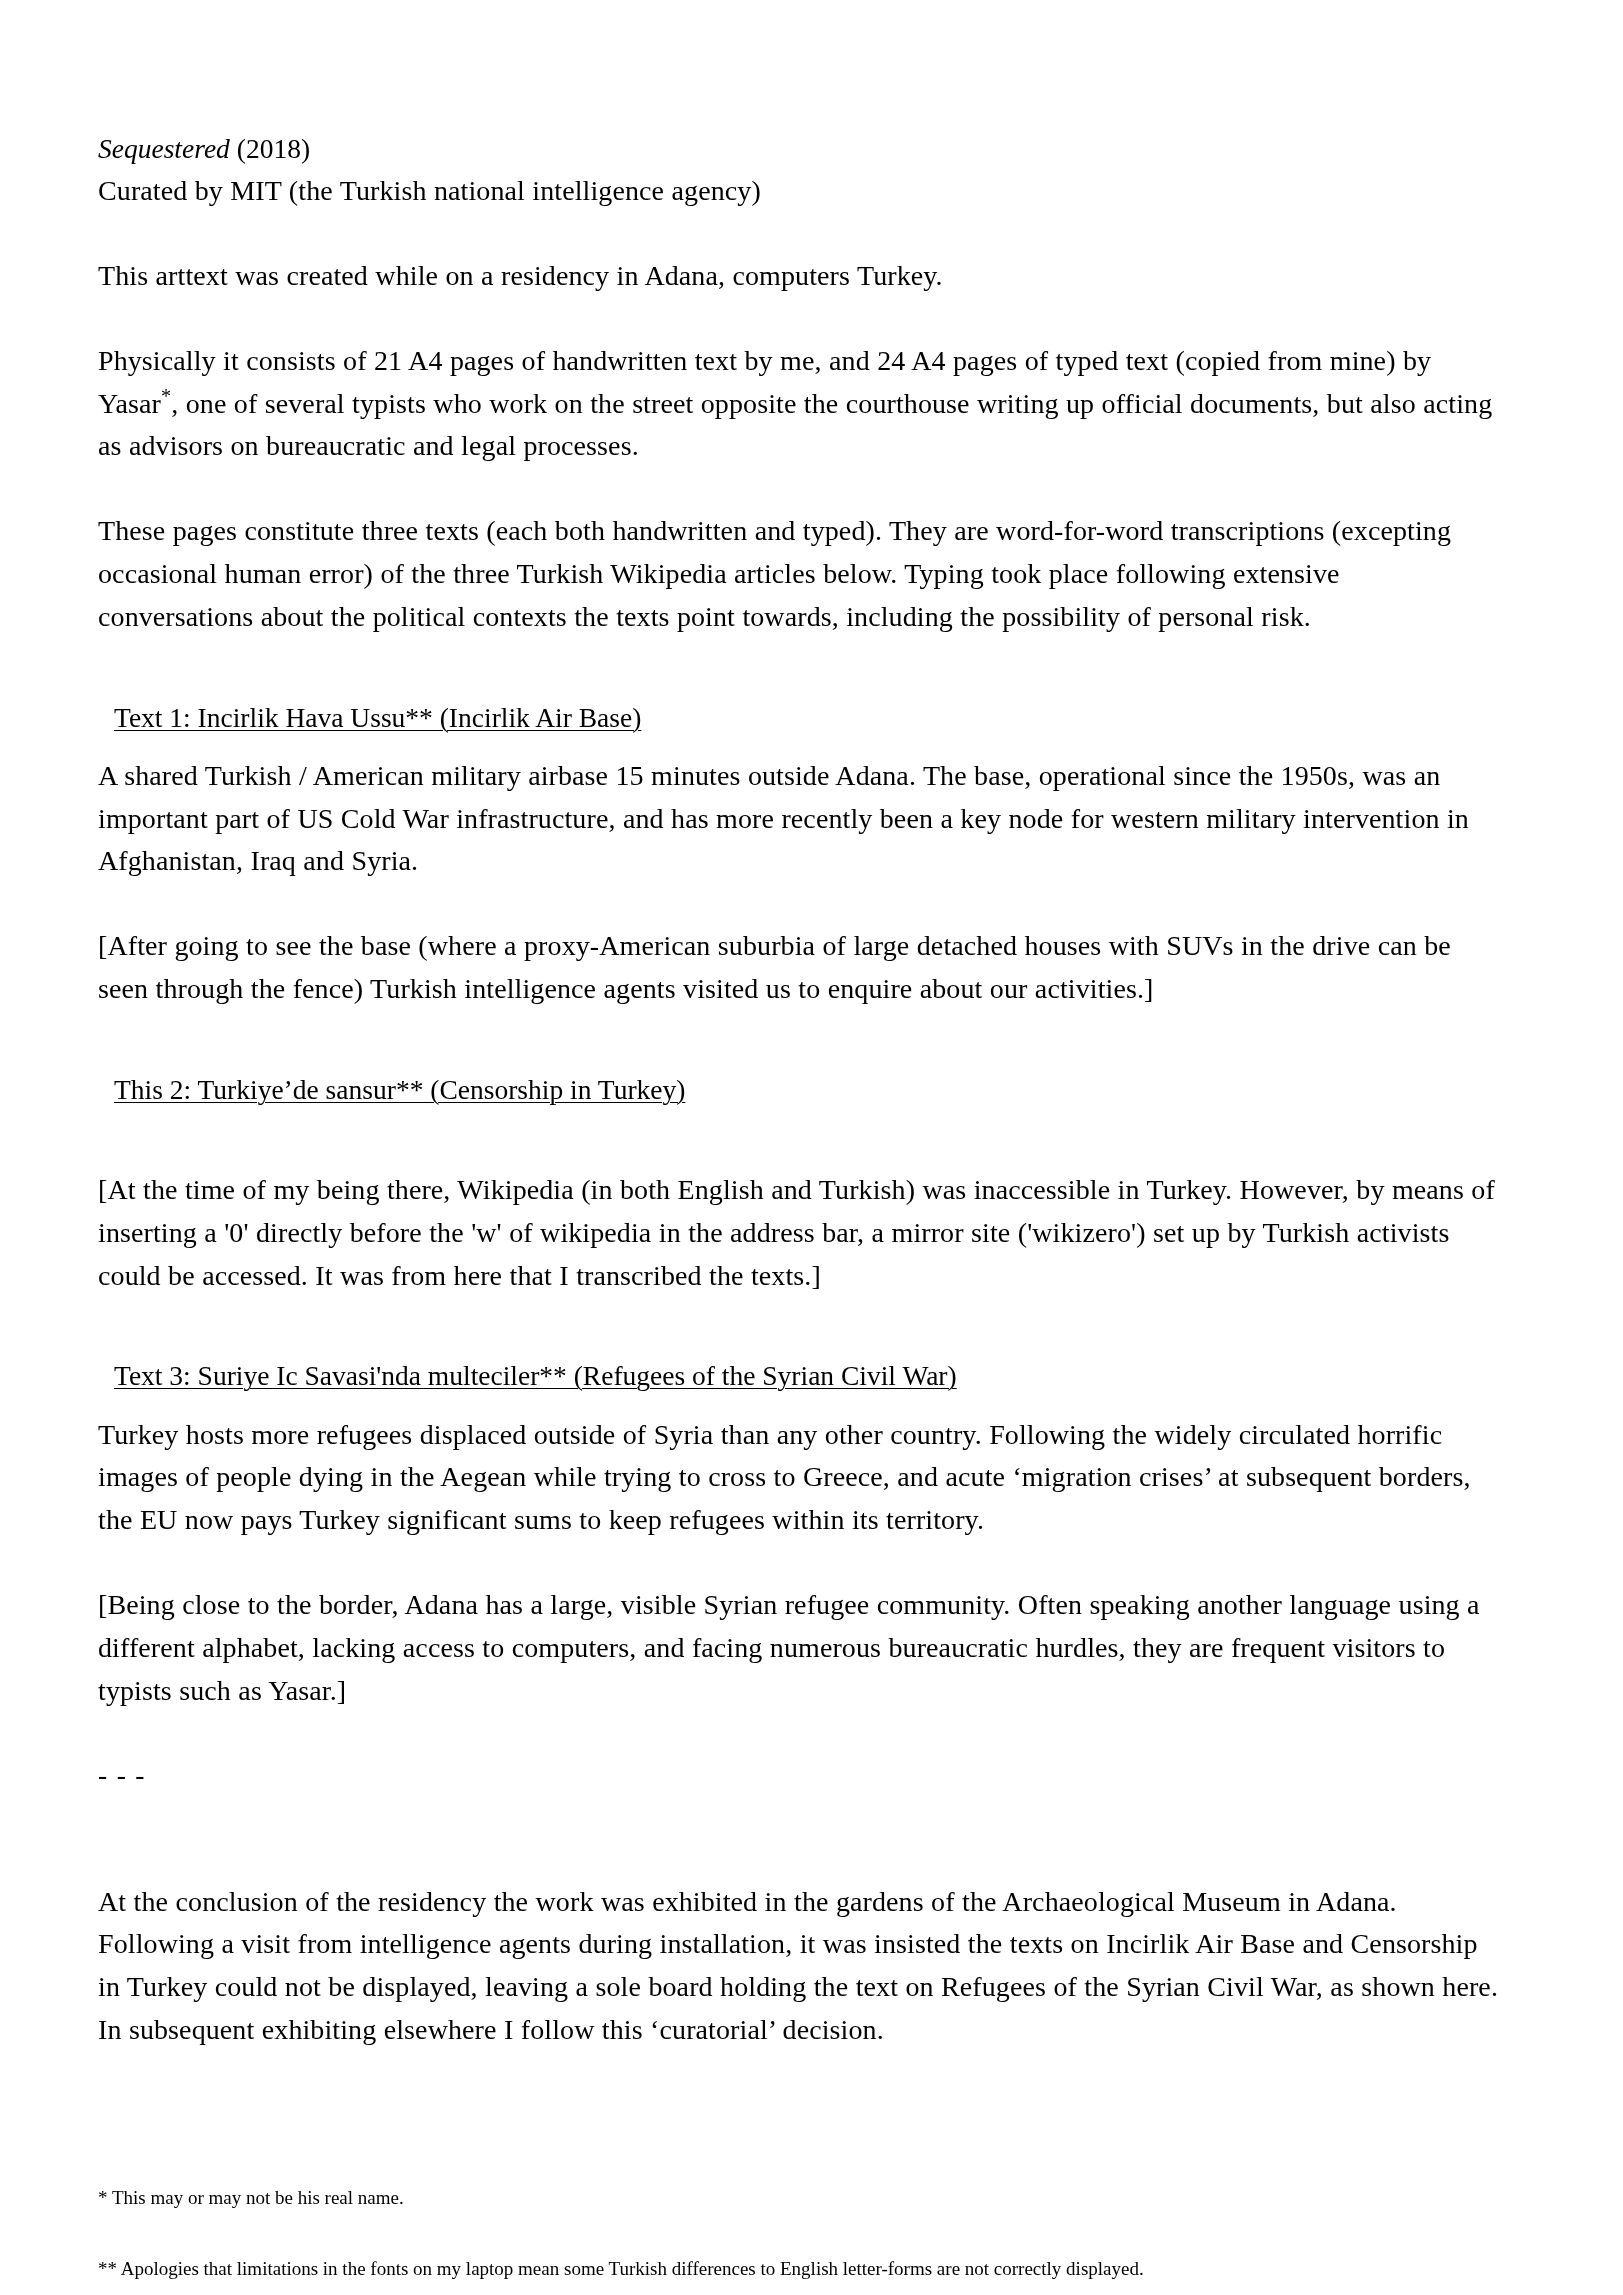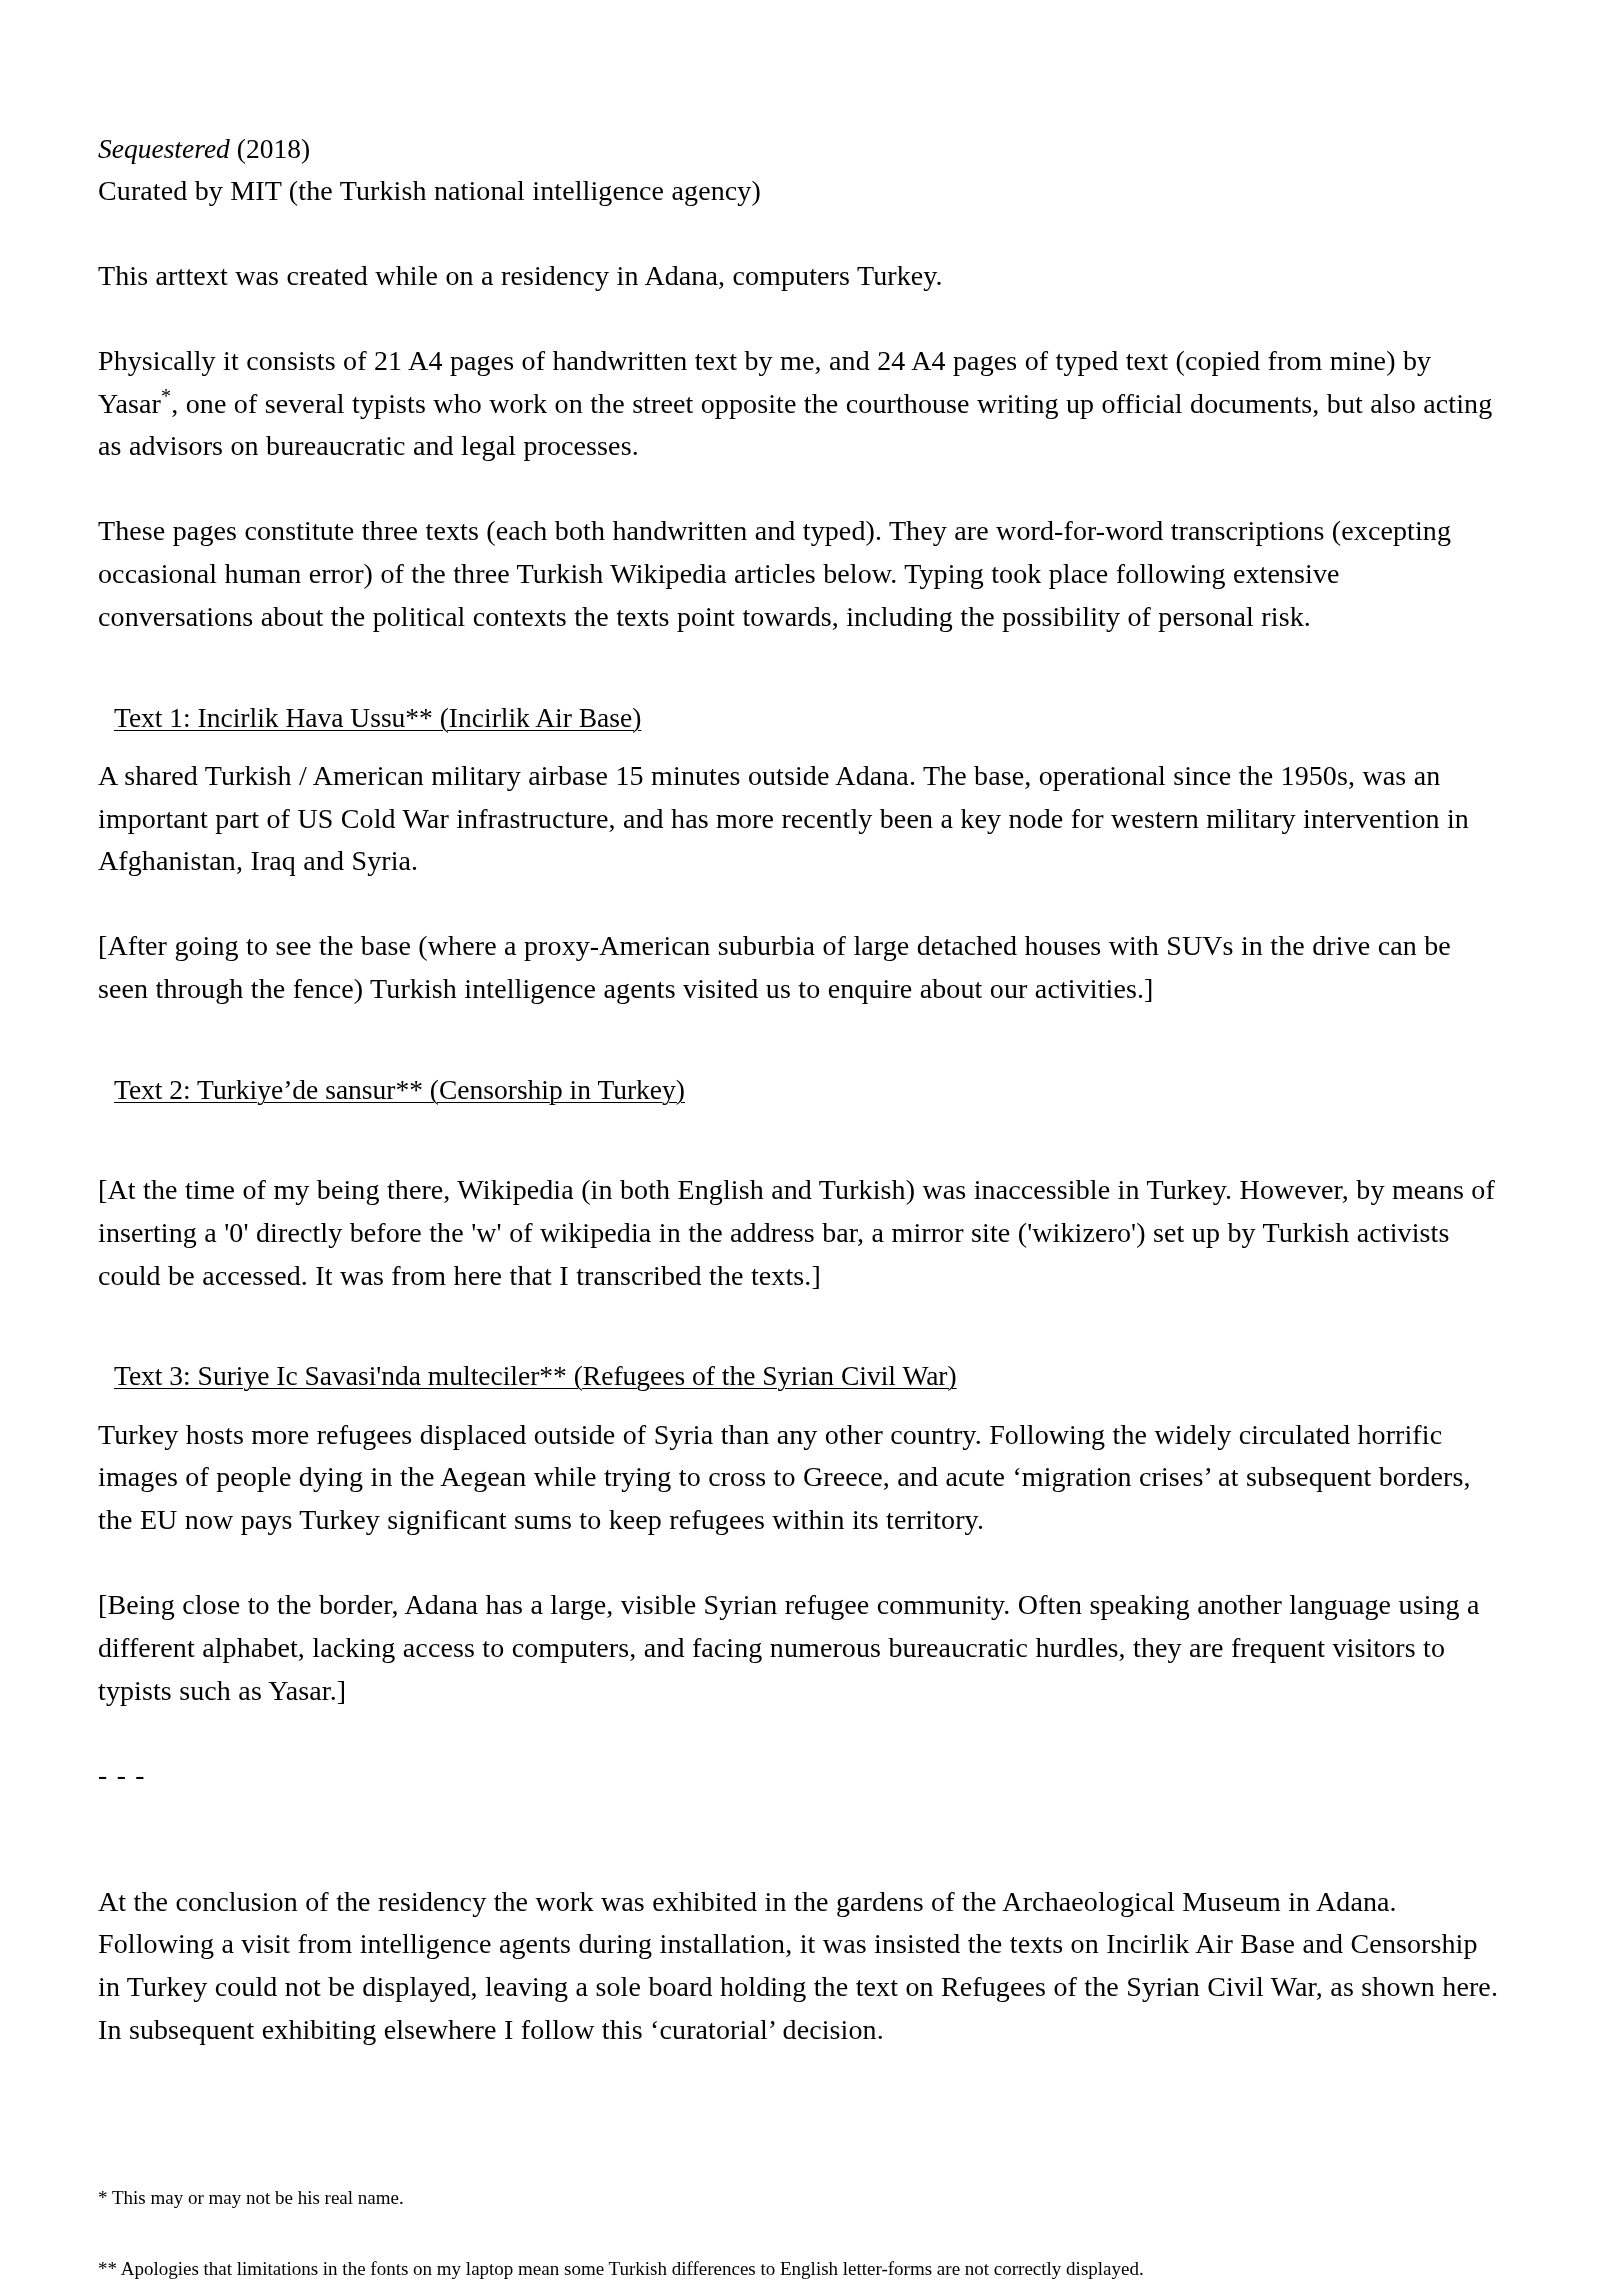--- a/index.html
+++ b/index.html
@@ -100,21 +100,21 @@
 
     <p class="section-head"><span class="underline">Text 1: Incirlik Hava Ussu** (Incirlik Air Base)</span></p>
     <p class="para">A shared Turkish / American military airbase 15 minutes outside Adana. The base, operational since the 1950s, was an important part of US Cold War infrastructure, and has more recently been a key node for western military intervention in Afghanistan, Iraq and Syria.</p>
 
     <div class="gap-1"></div>
 
     <p class="para">[After going to see the base (where a proxy-American suburbia of large detached houses with SUVs in the drive can be seen through the fence) Turkish intelligence agents visited us to enquire about our activities.]</p>
 
     <div class="gap-1"></div>
 
-    <p class="section-head"><span class="underline">Text 2: Turkiye’de sansur** (Censorship in Turkey)</span></p>
+    <p class="section-head"><span class="underline">This 2: Turkiye’de sansur** (Censorship in Turkey)</span></p>
 
     <div class="gap-1"></div>
 
     <p class="para">[At the time of my being there, Wikipedia (in both English and Turkish) was inaccessible in Turkey. However, by means of inserting a '0' directly before the 'w' of wikipedia in the address bar, a mirror site ('wikizero') set up by Turkish activists could be accessed. It was from here that I transcribed the texts.]</p>
 
     <div class="gap-1"></div>
 
     <p class="section-head"><span class="underline">Text 3: Suriye Ic Savasi'nda multeciler** (Refugees of the Syrian Civil War)</span></p>
     <p class="para">Turkey hosts more refugees displaced outside of Syria than any other country. Following the widely circulated horrific images of people dying in the Aegean while trying to cross to Greece, and acute ‘migration crises’ at subsequent borders, the EU now pays Turkey significant sums to keep refugees within its territory.</p>
 

